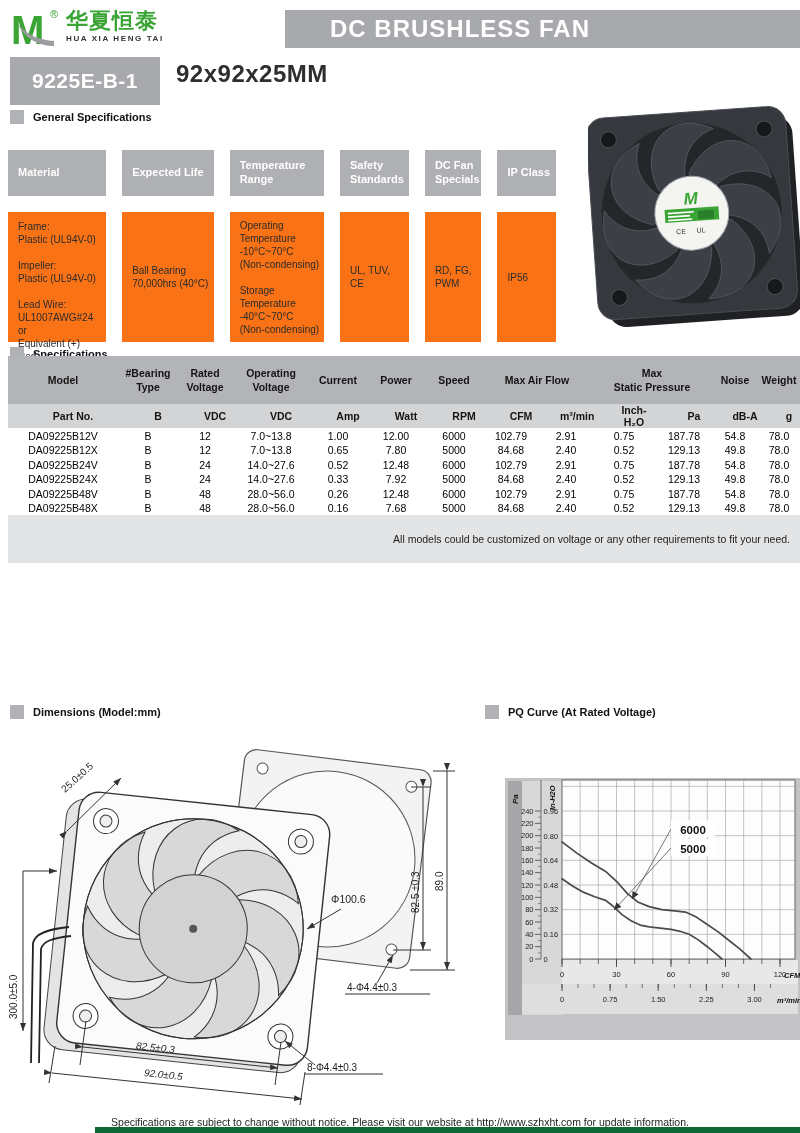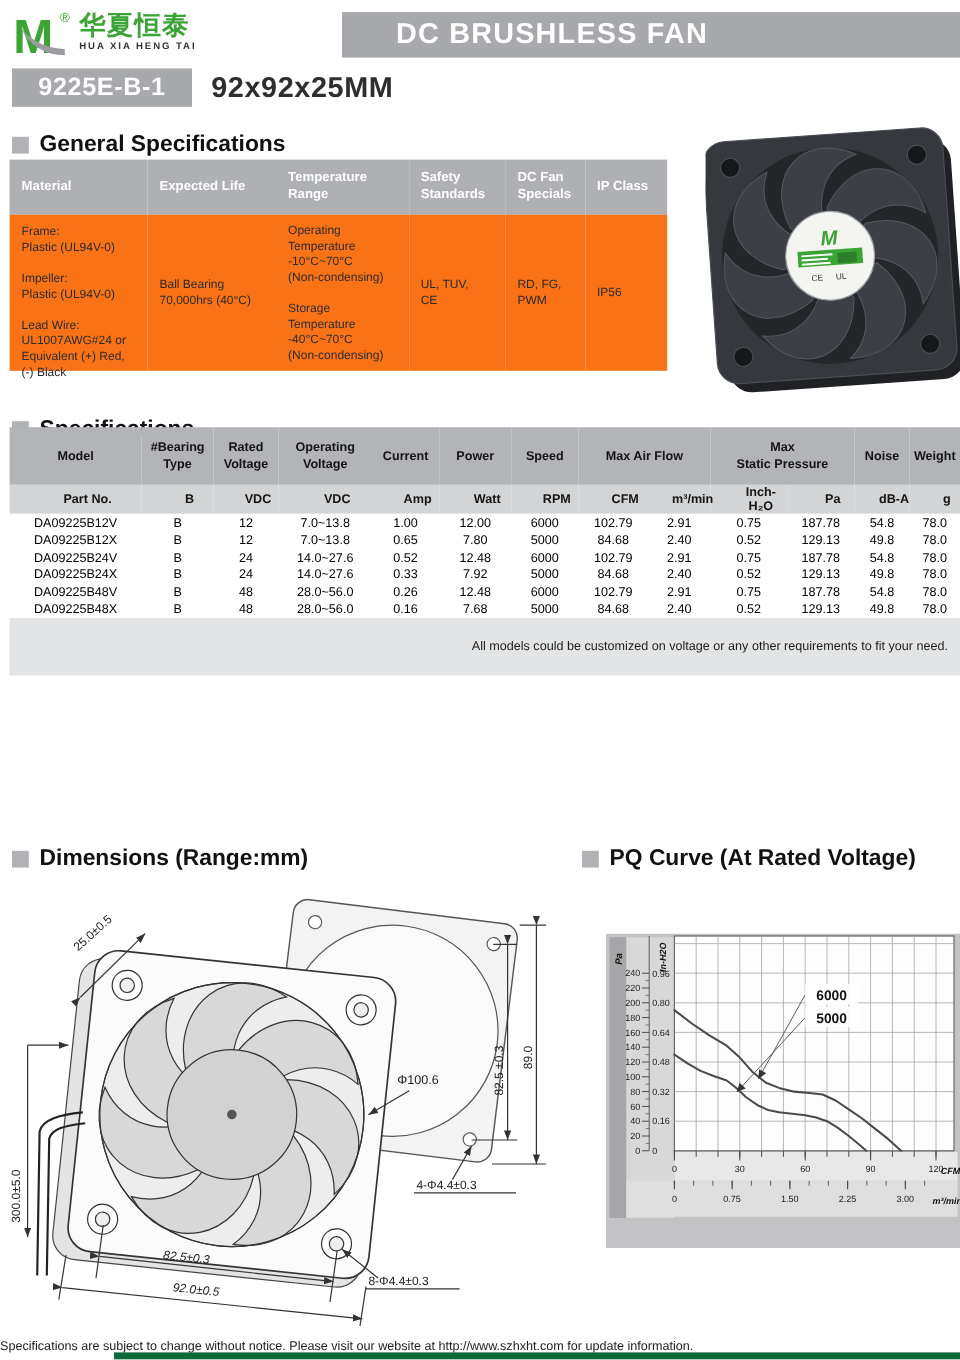--- a/index.html
+++ b/index.html
@@ -7,32 +7,32 @@
        font-family:"Liberation Sans","DejaVu Sans",sans-serif;color:#222;overflow:hidden;}
   .abs{position:absolute;}
 
   
   .logo{left:10px;top:6px;width:272px;height:50px;display:flex;align-items:flex-start;}
   .logo-text{margin-left:6px;padding-top:4px;}
   .logo-cn{font-size:22px;font-weight:bold;color:#3aa435;letter-spacing:1px;line-height:1;}
   .logo-en{font-size:8px;font-weight:bold;color:#333;letter-spacing:1.6px;margin-top:2px;}
   .banner{left:285px;top:10px;right:0;height:38px;background:#a7a9ac;display:flex;align-items:center;padding-left:45px;box-sizing:border-box;}
   .banner span{color:#fff;font-weight:bold;font-size:24px;letter-spacing:1px;text-align:center;}
-  .model-badge{left:10px;top:57px;width:150px;height:32px;background:#a7a9ac;color:#fff;
+  .model-badge{left:10px;top:57px;width:150px;height:48px;background:#a7a9ac;color:#fff;
       display:flex;align-items:center;justify-content:center;font-size:21px;font-weight:bold;letter-spacing:.5px;}
   .size-label{left:176px;top:60px;font-size:24px;font-weight:bold;color:#2e2e2e;letter-spacing:.5px;}
 
   
   .sec{display:flex;align-items:center;gap:9px;}
   .sec .sq{width:14px;height:14px;background:#b0b2b5;}
-  .sec .t{font-size:19px;font-weight:bold;color:#111;}
+  .sec .t{font-size:11px;font-weight:bold;color:#111;}
 
   
-  .gtable{left:8px;top:133px;width:548px;display:grid;
-      grid-template-columns:104fr 97fr 100fr 73fr 60fr 62fr;gap:0;background:#fff;}
+  .gtable{left:8px;top:150px;width:548px;display:grid;
+      grid-template-columns:104fr 97fr 100fr 73fr 60fr 62fr;gap:16px;background:#fff;}
   .gth{background:#aeb0b3;color:#fff;font-weight:bold;font-size:11px;height:46px;
       display:flex;align-items:center;padding-left:10px;line-height:1.25;box-sizing:border-box;}
   .gtd{background:#f97316;font-size:10px;color:#2b2b2b;line-height:1.3;height:130px;
       padding:8px 4px 8px 10px;white-space:pre-line;box-sizing:border-box;display:flex;}
   .gtd.top{align-items:flex-start;}
   .gtd.mid{align-items:center;}
 
   
   #spec-table{position:absolute;left:8px;top:356px;width:784px;border-collapse:collapse;table-layout:fixed;}
   #spec-table th,#spec-table td{padding:0;font-size:10.5px;text-align:center;}
@@ -41,21 +41,21 @@
   #spec-table td{height:13.5px;color:#000;}
   #spec-table td.note{background:#e3e4e5;text-align:right;padding:18px 10px;height:auto;color:#1c1c1c;}
   #spec-table tbody tr td{padding-top:1px;}
 
   
   .dim-title{left:10px;top:705px;}
   .pq-title{left:485px;top:705px;}
   #dim-wrap{left:5px;top:731px;width:465px;height:378px;}
   #pq-wrap{left:505px;top:778px;width:295px;height:262px;}
 
-  .footer-note{left:0;top:1116px;width:100%;text-align:left;font-size:10.5px;color:#1d1d1d;}
+  .footer-note{left:0;top:1116px;width:100%;text-align:center;font-size:10.5px;color:#1d1d1d;}
   .footer-bar{left:95px;bottom:0;width:705px;height:6px;background:#0d6a38;}
 
   svg text{font-family:"Liberation Sans","DejaVu Sans",sans-serif;}
 </style>
 </head>
 <body>
 
 <div class="abs logo">
   <svg width="50" height="48" viewBox="0 0 50 48">
     <text x="1" y="38" font-size="40" font-weight="bold" fill="#3aa435">M</text>
@@ -310,21 +310,21 @@
         <td>78.0</td>
       </tr>
       <tr>
         <td class="note" colspan="13">All models could be customized on voltage or any other requirements to fit your need.</td>
       </tr>
     </tbody>
   </table>
 
 <div class="abs sec dim-title">
   <span class="sq"></span>
-  <span class="t">Dimensions (Range:mm)</span>
+  <span class="t">Dimensions (Model:mm)</span>
 </div>
 
 <div class="abs" id="dim-wrap">
 <svg width="465" height="378" viewBox="0 0 465 378">
   <defs>
     <marker id="ah" markerWidth="9" markerHeight="8" refX="8" refY="3" orient="auto">
       <path d="M0,0 L8,3 L0,6 Z" fill="#333"></path>
     </marker>
   </defs>
 

